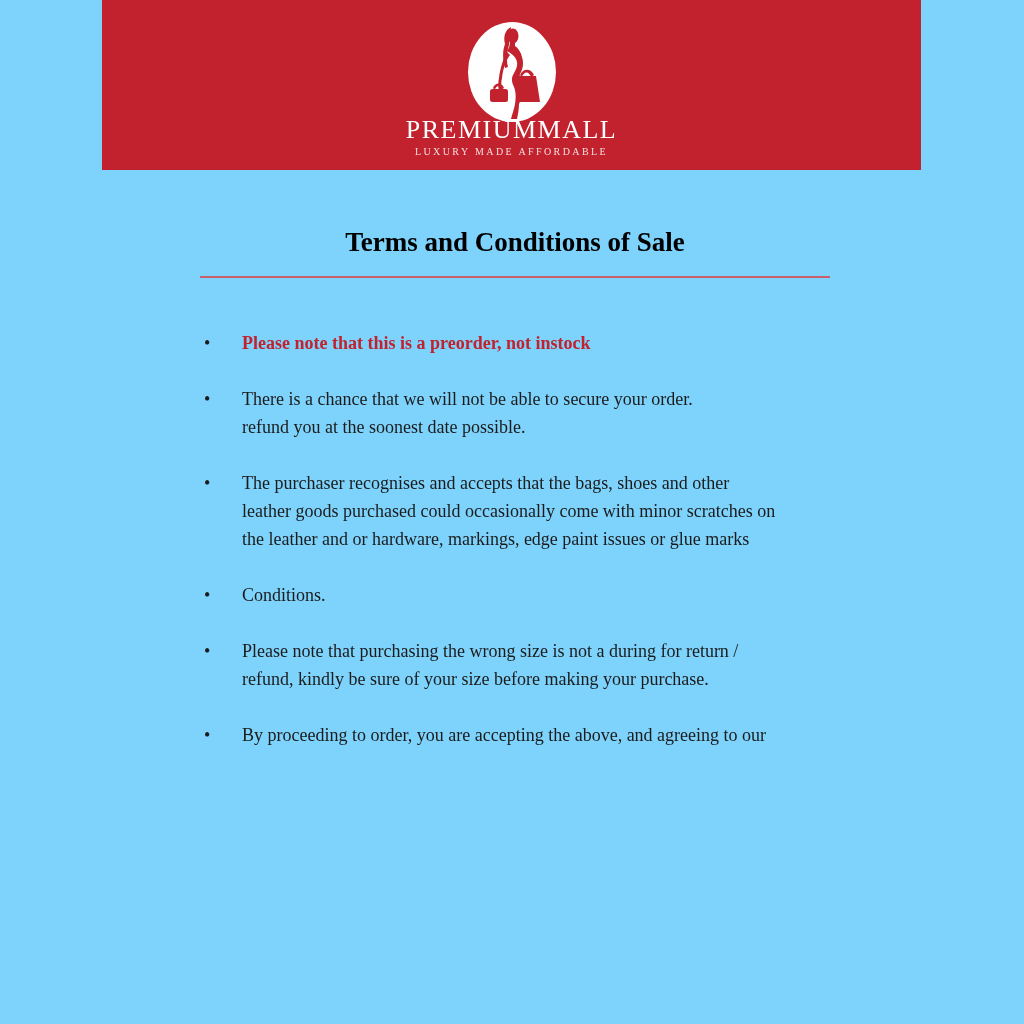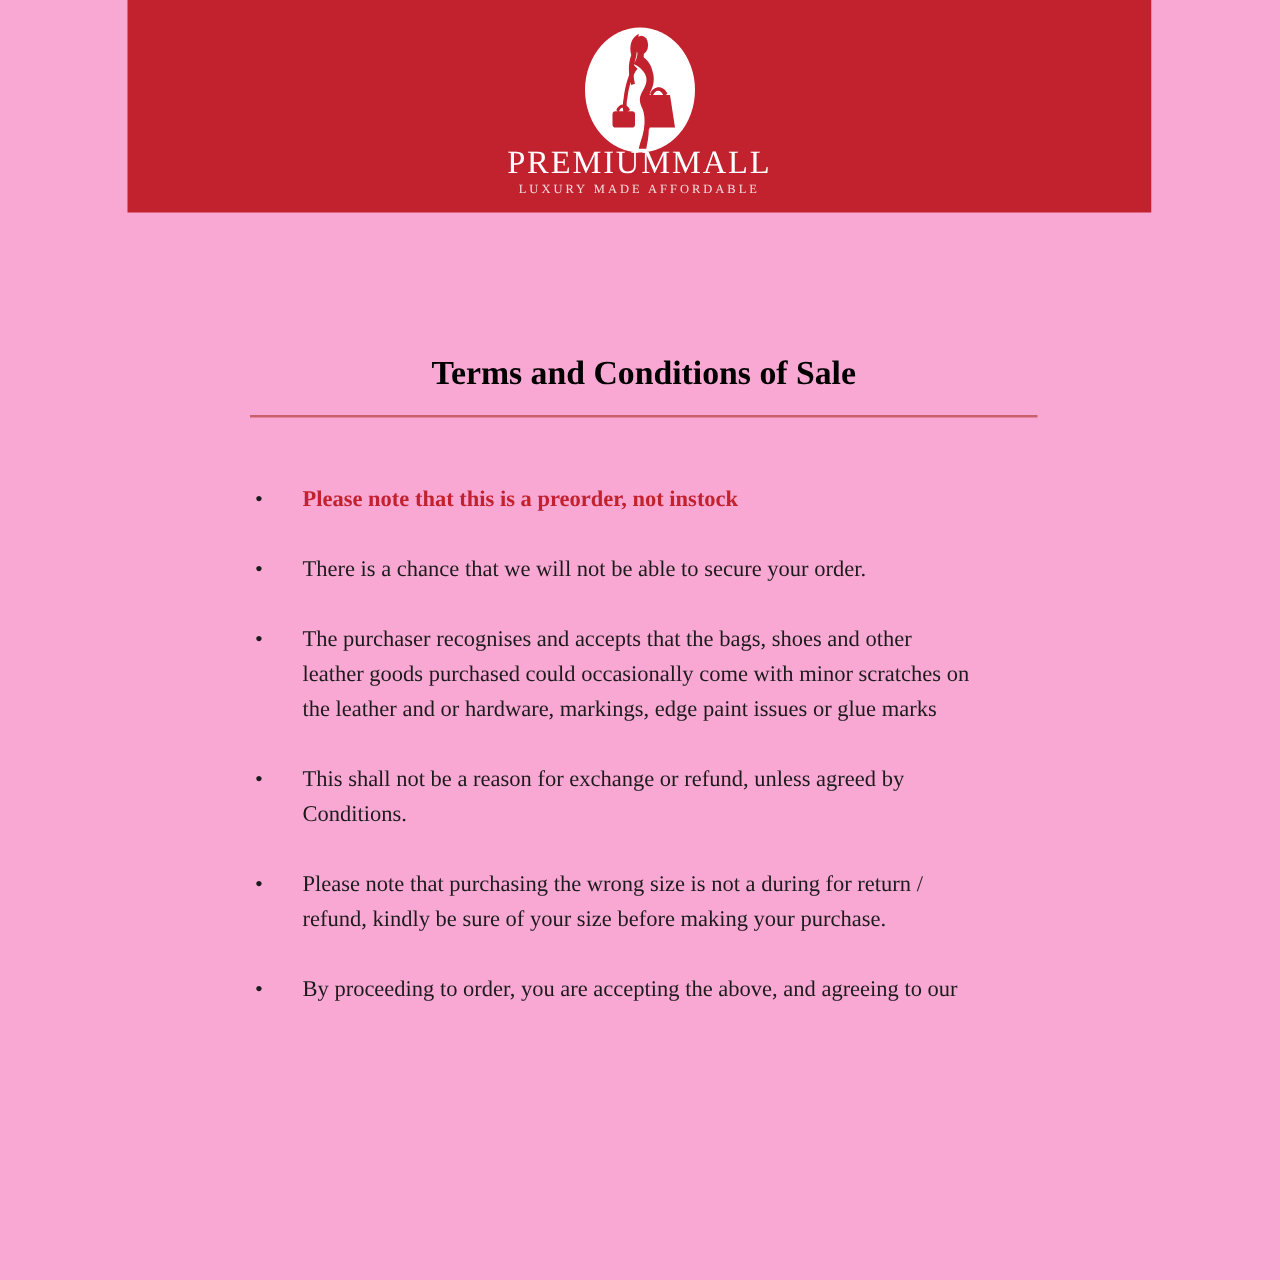--- a/index.html
+++ b/index.html
@@ -13,21 +13,21 @@
     padding: 0;
     background: #ffffff;
     width: 1024px;
     height: 1024px;
     font-family: "Liberation Serif", "DejaVu Serif", serif;
   }
   .page {
     position: relative;
     width: 1024px;
     height: 1024px;
-    background: #f9a8d4;
+    background: #7dd3fc;
     overflow: hidden;
   }
   
   .banner {
     margin-left: 102px;
     width: 819px;
     height: 170px;
     background: var(--brand);
     display: flex;
     flex-direction: column;
@@ -56,21 +56,21 @@
     line-height: 12px;
     margin-top: 3px;
     white-space: nowrap;
   }
   
   .content {
     margin-left: 200px;
     width: 630px;
   }
   .doc-title {
-    margin: 112px 0 0 0;
+    margin: 56px 0 0 0;
     text-align: center;
     font-size: 27px;
     line-height: 32px;
     font-weight: bold;
     color: #000000;
   }
   .divider {
     margin-top: 18px;
     height: 2px;
     background: var(--divider);
@@ -141,32 +141,32 @@
     <ul class="terms">
 
       <li>
         <span class="marker">•</span>
         <div class="line em">Please note that this is a preorder, not instock</div>
       </li>
 
       <li>
         <span class="marker">•</span>
         <div class="line">There is a chance that we will not be able to secure your order.</div>
+        <div class="line">refund you at the soonest date possible.</div>
       </li>
 
       <li>
         <span class="marker">•</span>
         <div class="line">The purchaser recognises and accepts that the bags, shoes and other</div>
         <div class="line">leather goods purchased could occasionally come with minor scratches on</div>
         <div class="line">the leather and or hardware, markings, edge paint issues or glue marks</div>
       </li>
 
       <li>
         <span class="marker">•</span>
-        <div class="line">This shall not be a reason for exchange or refund, unless agreed by</div>
         <div class="line">Conditions.</div>
       </li>
 
       <li>
         <span class="marker">•</span>
         <div class="line">Please note that purchasing the wrong size is not a during for return /</div>
         <div class="line">refund, kindly be sure of your size before making your purchase.</div>
       </li>
 
       <li>

